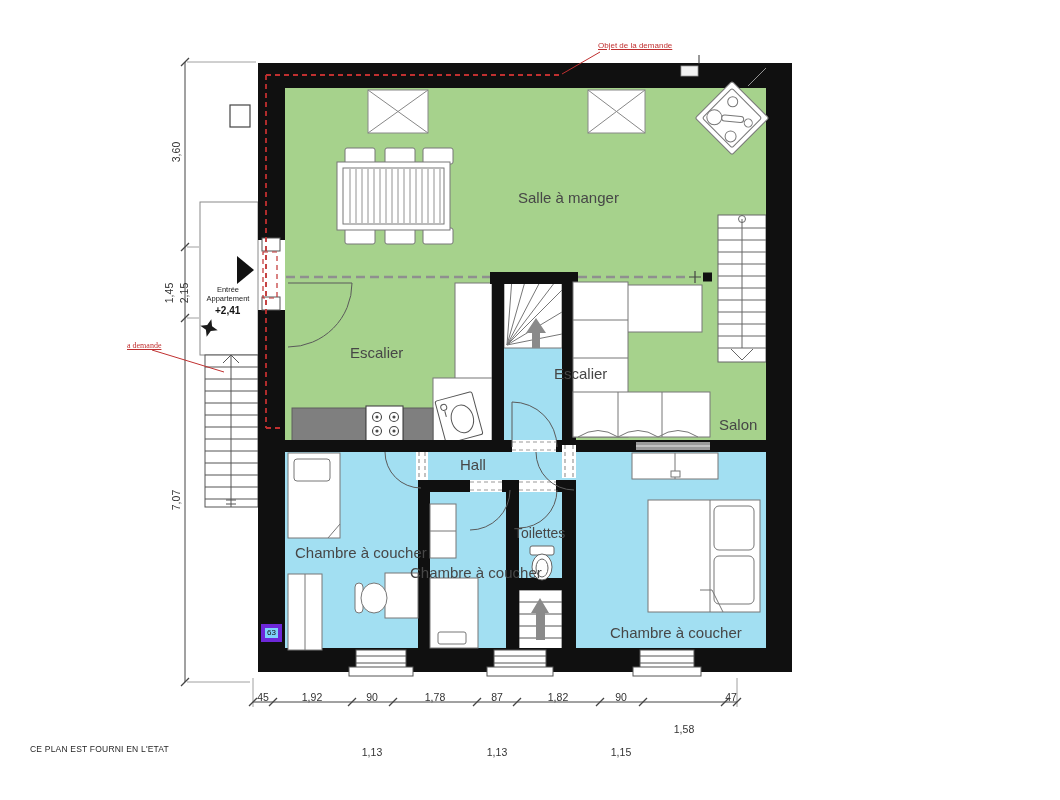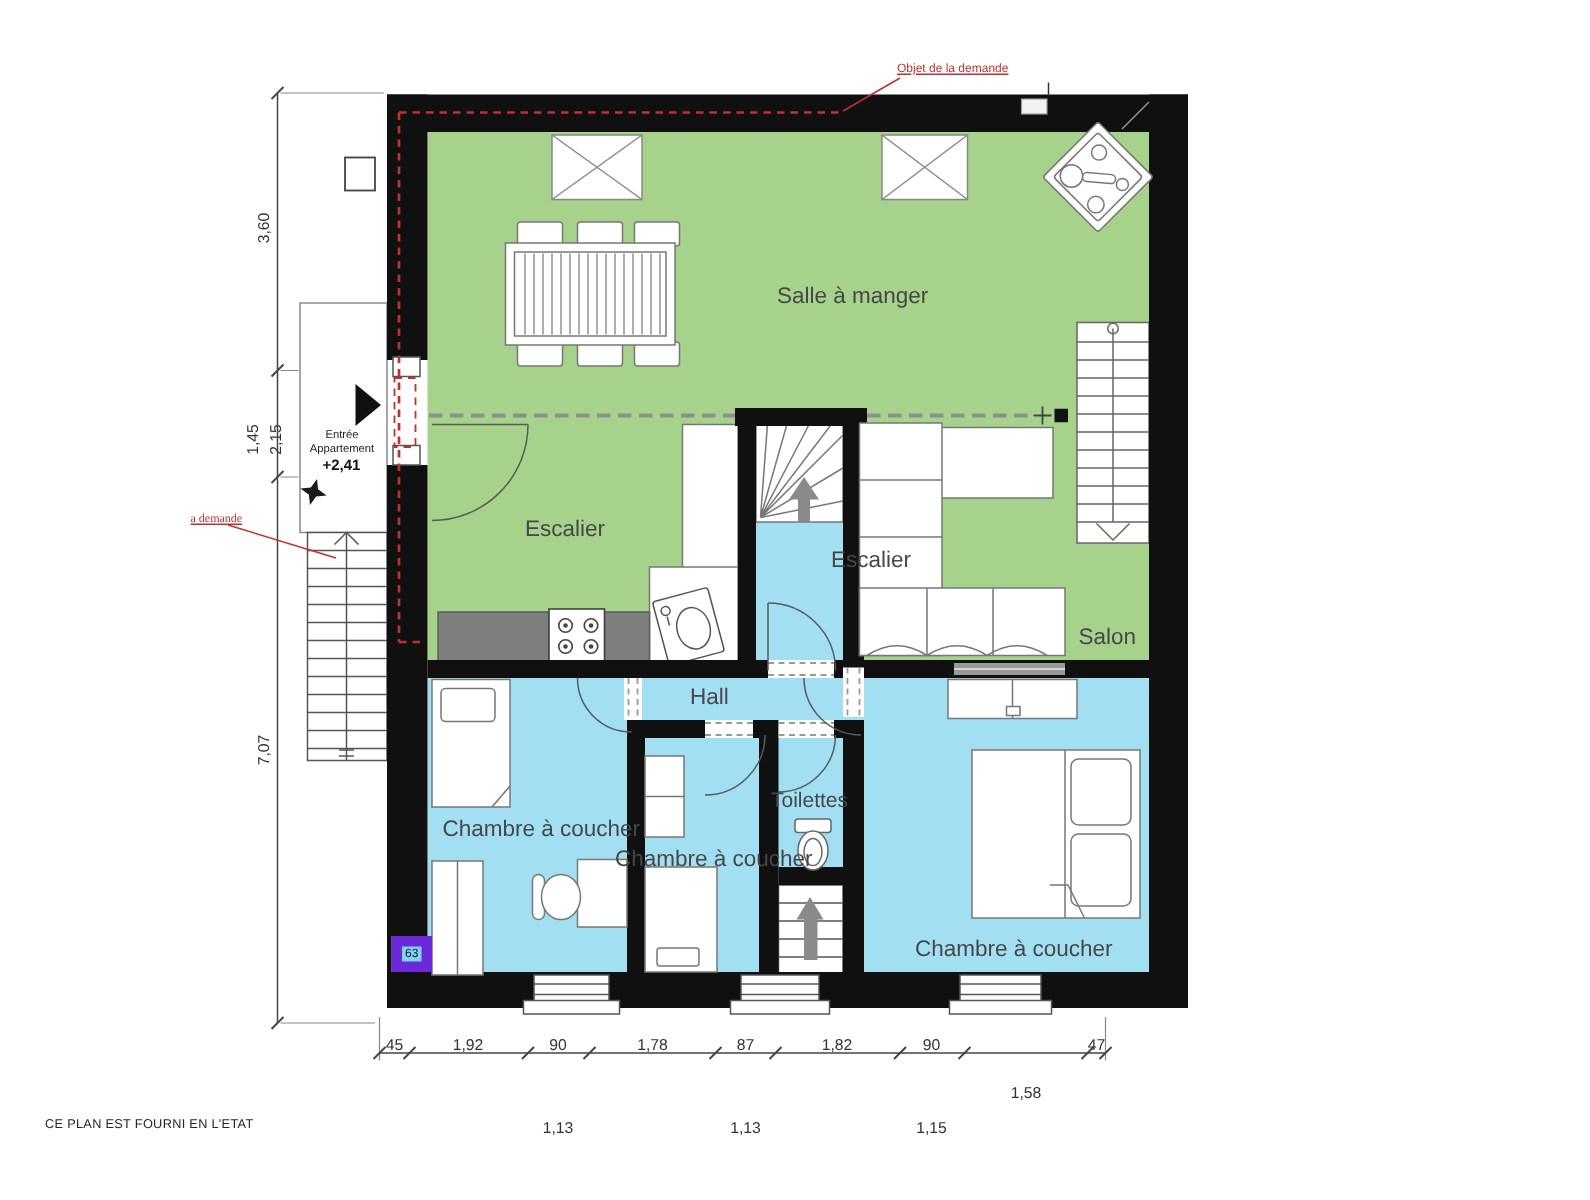--- a/index.html
+++ b/index.html
@@ -10,21 +10,21 @@
   .room-label.small{font-size:14px;}
   .dim{position:absolute;color:#333;font-size:10.5px;white-space:nowrap;}
   .dim.rot{transform:translate(-50%,-50%) rotate(-90deg);}
   .dim-b{position:absolute;top:691px;color:#333;font-size:10.5px;transform:translateX(-50%);}
   .dim-sub{position:absolute;top:746px;color:#333;font-size:10.5px;transform:translateX(-50%);}
   .red-note{position:absolute;color:var(--annotation-red);font-size:8px;
             text-decoration:underline;white-space:nowrap;}
   .entrance-label{position:absolute;left:196px;top:285px;width:64px;text-align:center;
             font-size:7.5px;line-height:1.25;color:#222;}
   .level-mark{position:absolute;left:215px;top:305px;font-size:10px;font-weight:700;color:#141414;text-align:center;}
-  .wall-tag{position:absolute;left:261px;top:624px;background:#7dd3fc;border:7px solid #6d28d9;
+  .wall-tag{position:absolute;left:261px;top:624px;background:#7dd3fc;border:4px solid #6d28d9;
             font-size:8px;line-height:10px;padding:0 2px;color:#111;}
   .footer{position:absolute;left:30px;color:#262626;font-size:8.5px;letter-spacing:.2px;white-space:nowrap;}
 </style>
 </head>
 <body>
 
 <div id="stage">
 
 <svg width="1060" height="800" viewBox="0 0 1060 800">
 

